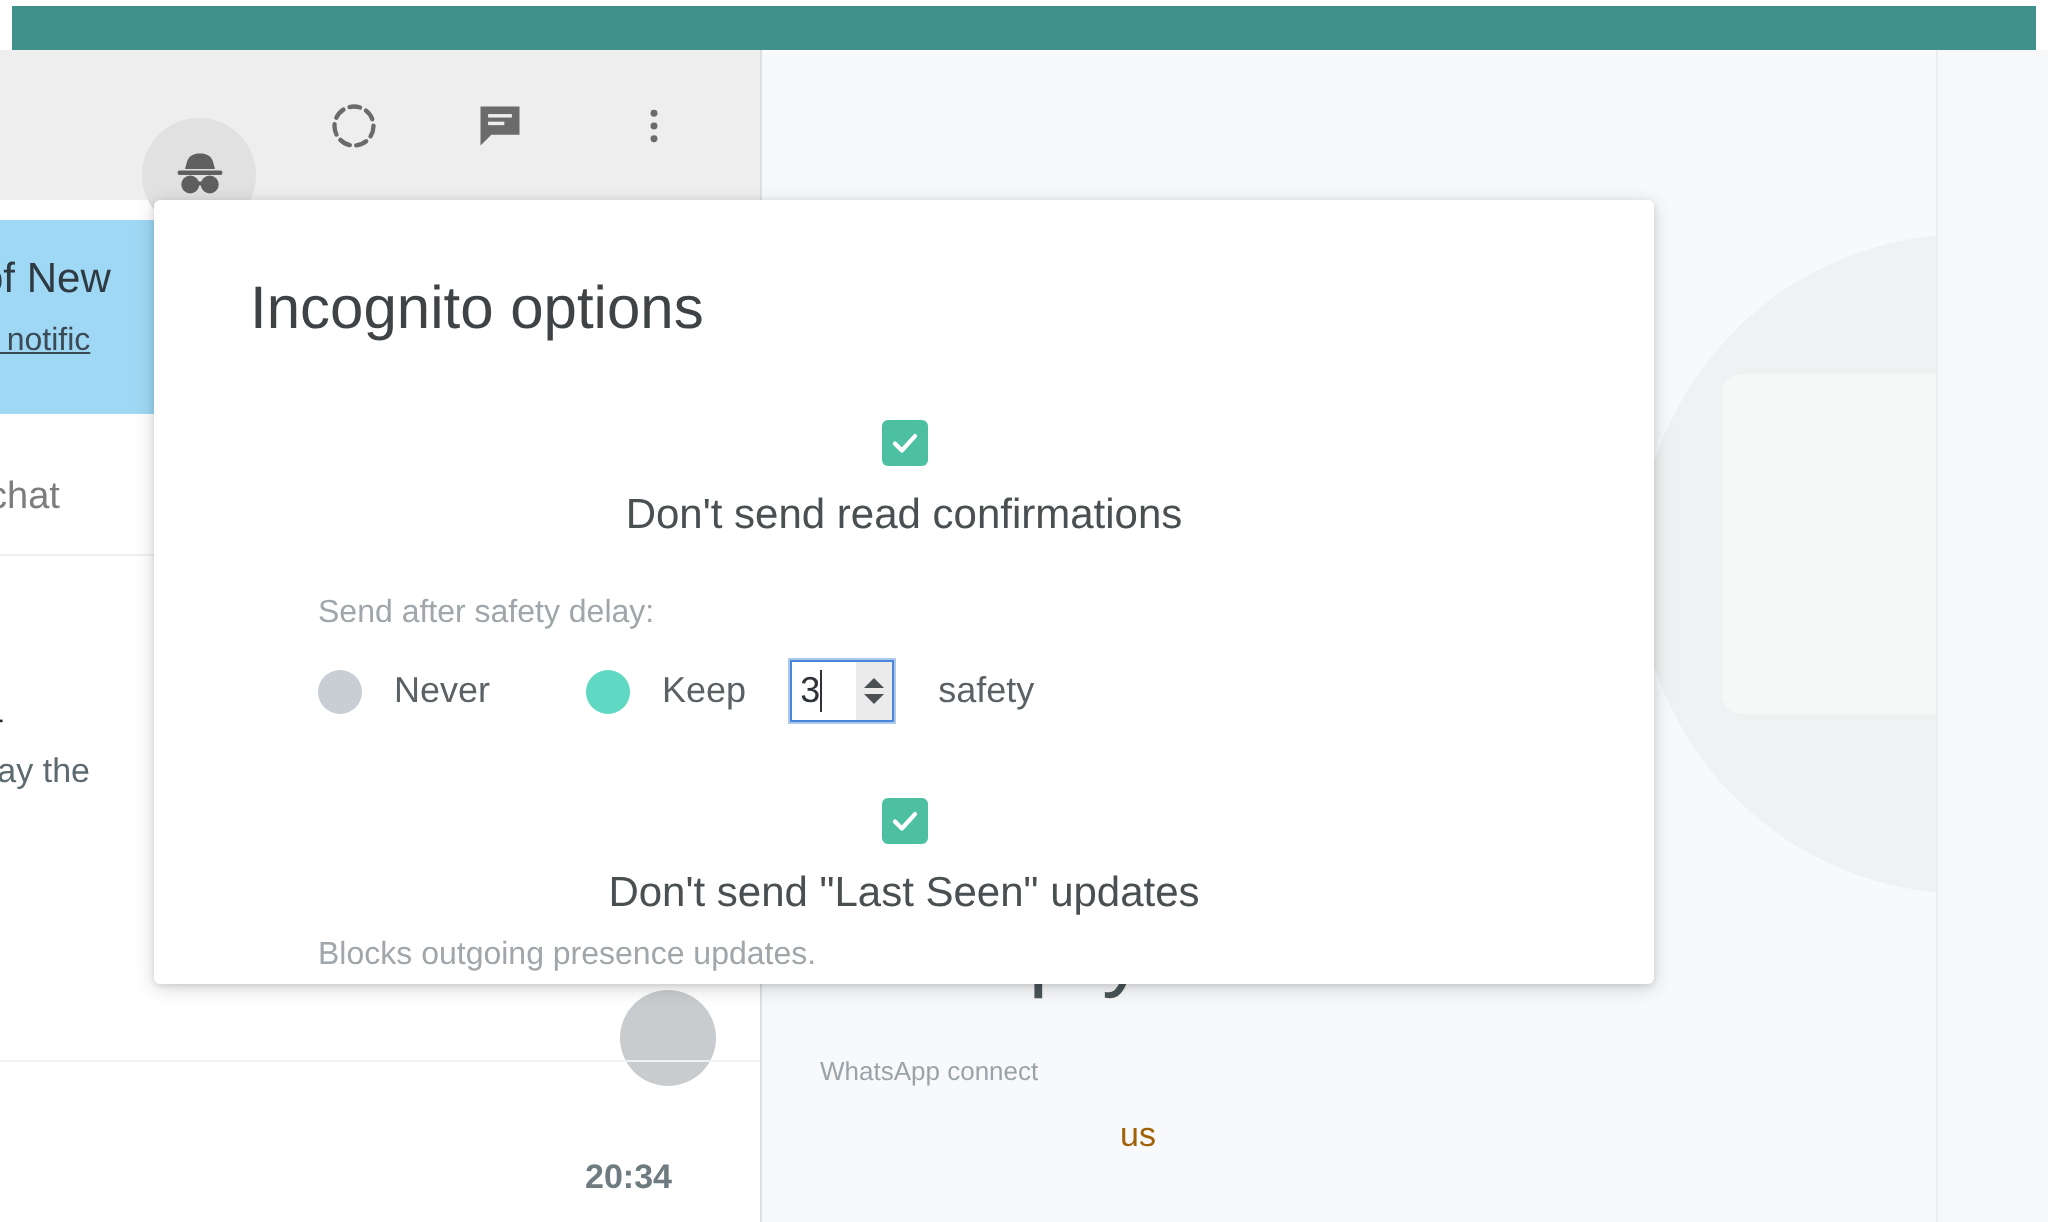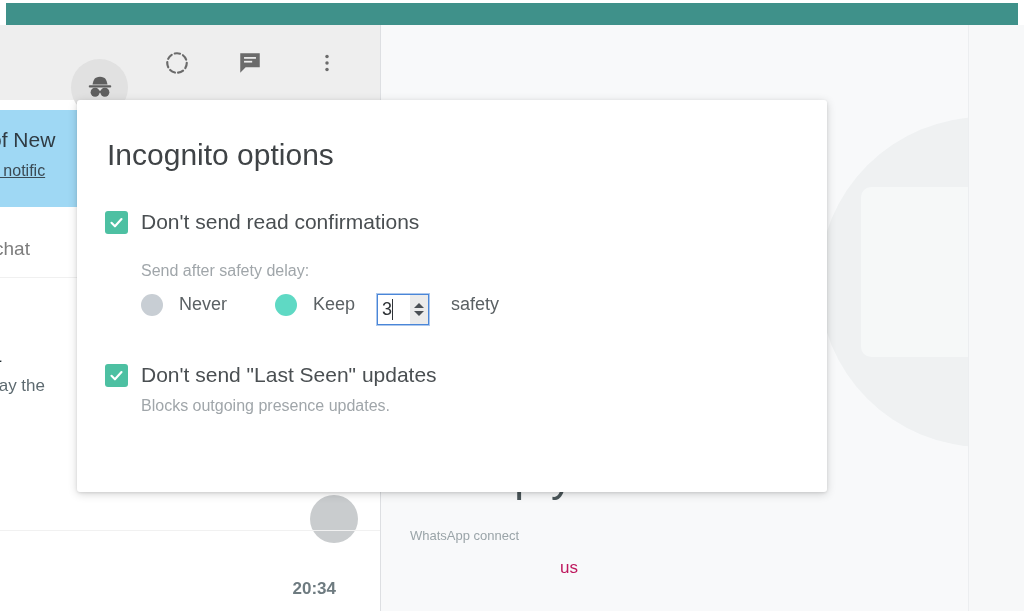--- a/index.html
+++ b/index.html
@@ -238,51 +238,52 @@
     top: 528px;
     font-size: 13px;
     color: #9aa4a8;
     white-space: nowrap;
   }
   .intro-sub2 {
     position: absolute;
     left: 560px;
     top: 558px;
     font-size: 17px;
-    color: #be185d;
+    color: #a16207;
     white-space: nowrap;
   }
 
   
   .modal {
     position: absolute;
     left: 77px;
     top: 100px;
     width: 750px;
     height: 392px;
     background: #ffffff;
     border-radius: 3px;
     box-shadow: 0 2px 10px rgba(0,0,0,0.16), 0 1px 3px rgba(0,0,0,0.10);
     box-sizing: border-box;
-    padding: 30px 28px;
+    padding: 30px 46px;
     overflow: hidden;
   }
   .modal-title {
     font-size: 30px;
     color: #3f4346;
     font-weight: 400;
     margin: 8px 0 0 2px;
   }
 
   .option-block { margin-top: 38px; }
 
   .check-row {
     display: flex;
     align-items: center;
     gap: 13px;
+    flex-direction: column;
   }
   .checkbox {
     width: 23px;
     height: 23px;
     border-radius: 3px;
     background: #4dc0a2;
     display: flex;
     align-items: center;
     justify-content: center;
     flex: none;
@@ -300,20 +301,21 @@
     max-width: 600px;
   }
 
   .delay-label {
     margin: 28px 0 12px 36px;
     font-size: 16px;
     color: #a0a6aa;
   }
   .radio-row {
     display: flex;
+    align-items: center;
     margin: 14px 0 0 36px;
     gap: 0;
   }
   .radio {
     width: 22px;
     height: 22px;
     border-radius: 50%;
     flex: none;
   }
   .radio.off { background: #c8ced4; }

